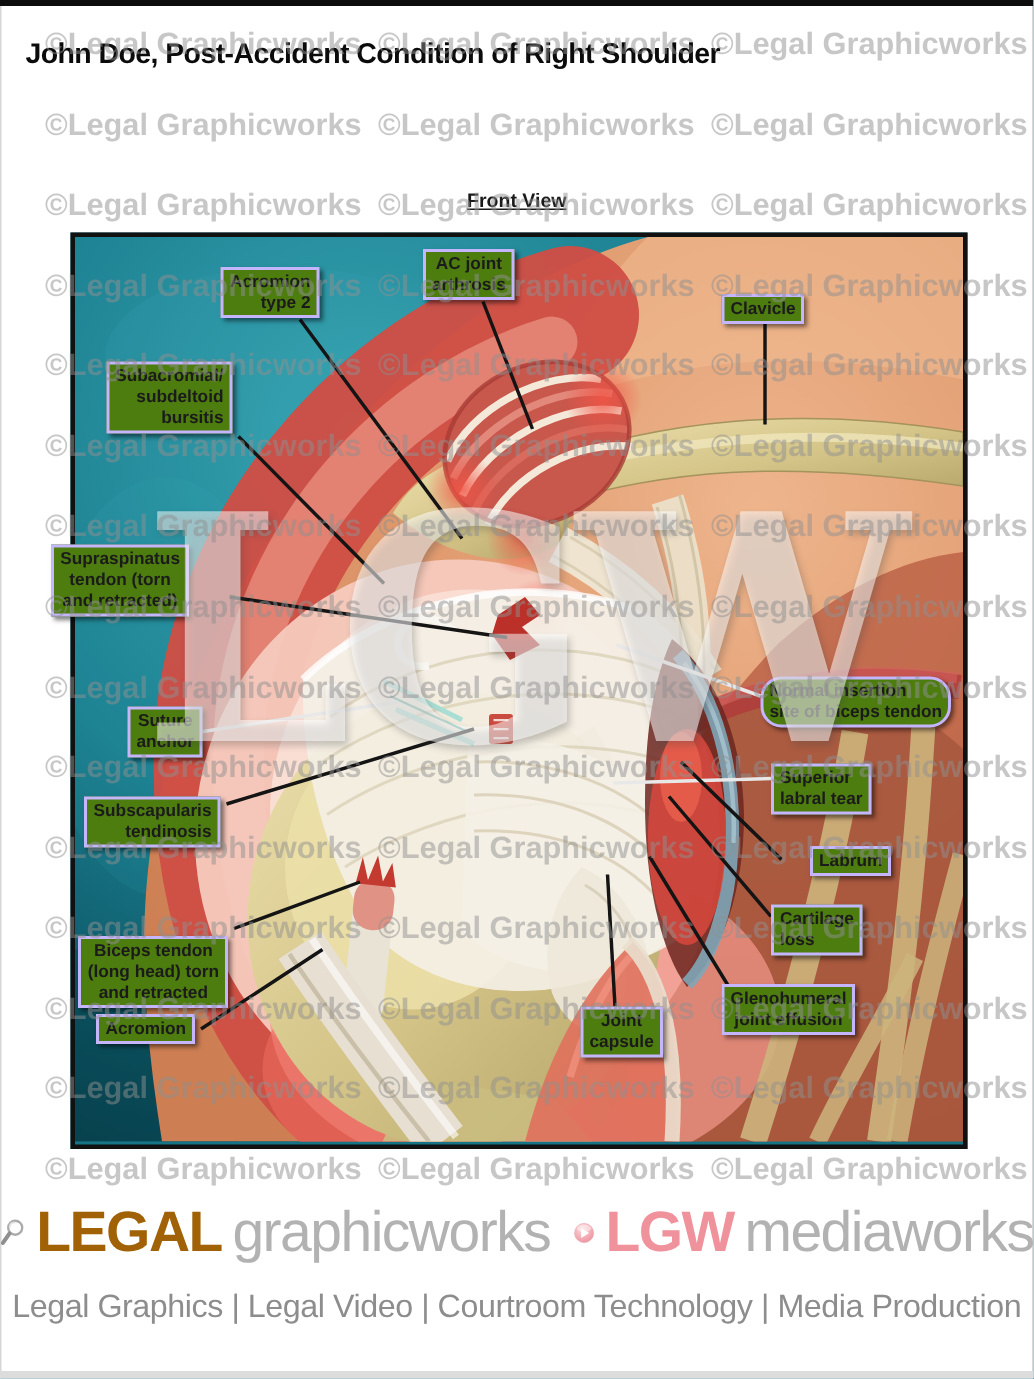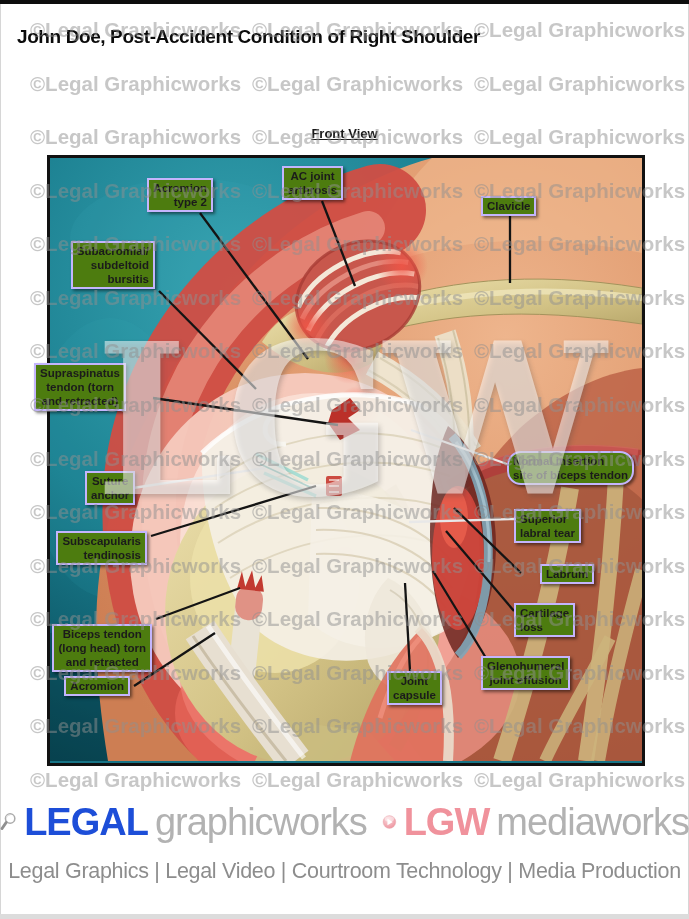--- a/index.html
+++ b/index.html
@@ -216,21 +216,21 @@
       </div>
     <div class="big-wm">LGW</div>
   </div>
 
   <div class="footer">
     <svg width="44" height="50" viewBox="0 0 44 50">
       <circle cx="26" cy="16" r="12" fill="#ffffff" stroke="#ababab" stroke-width="4"></circle>
       <path d="M 25,7 C 20,7 17,10 16.5,14" stroke="#dedede" stroke-width="3" fill="none" stroke-linecap="round"></path>
       <line x1="16" y1="26" x2="5" y2="42" stroke="#909090" stroke-width="7" stroke-linecap="round"></line>
     </svg>
-    <span class="brand-bold" style="color:#1d4ed8;">LEGAL</span>
+    <span class="brand-bold" style="color:#a16207;">LEGAL</span>
     <span class="brand-rest" style="color:#b2b2b2;">graphicworks</span>
     <svg width="38" height="38" viewBox="0 0 38 38" style="margin-left:8px;">
       <defs>
         <radialGradient id="pg" cx="40%" cy="30%" r="80%">
           <stop offset="0" stop-color="#fbd9dd"></stop>
             <stop offset="1" stop-color="#ec8d98"></stop>
         </radialGradient>
       </defs>
       <circle cx="19" cy="19" r="16.5" fill="url(#pg)" stroke="#e7b3ba" stroke-width="1"></circle>
       <ellipse cx="19" cy="11" rx="12" ry="6.5" fill="#ffffff" opacity="0.45"></ellipse>

